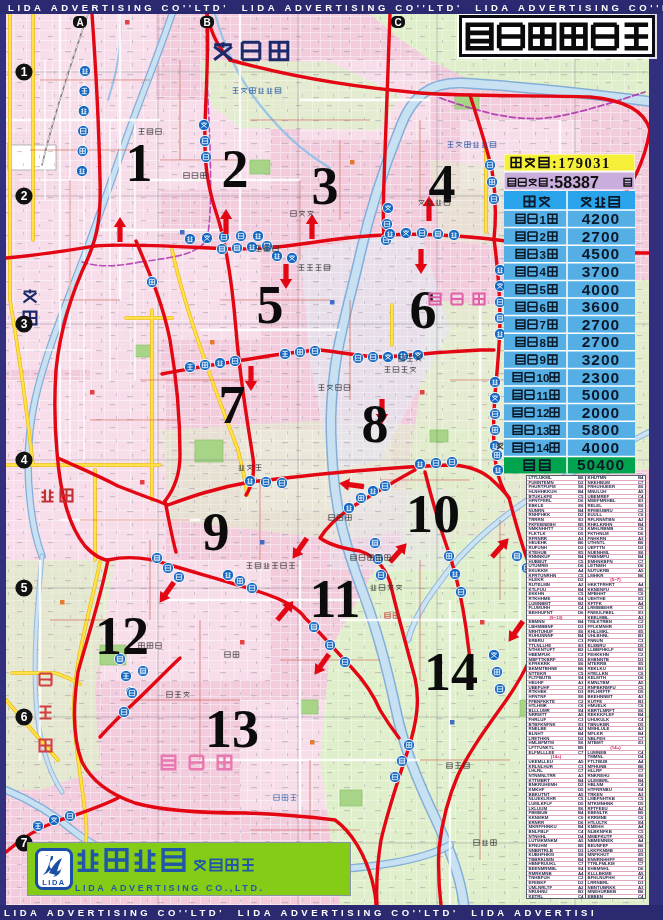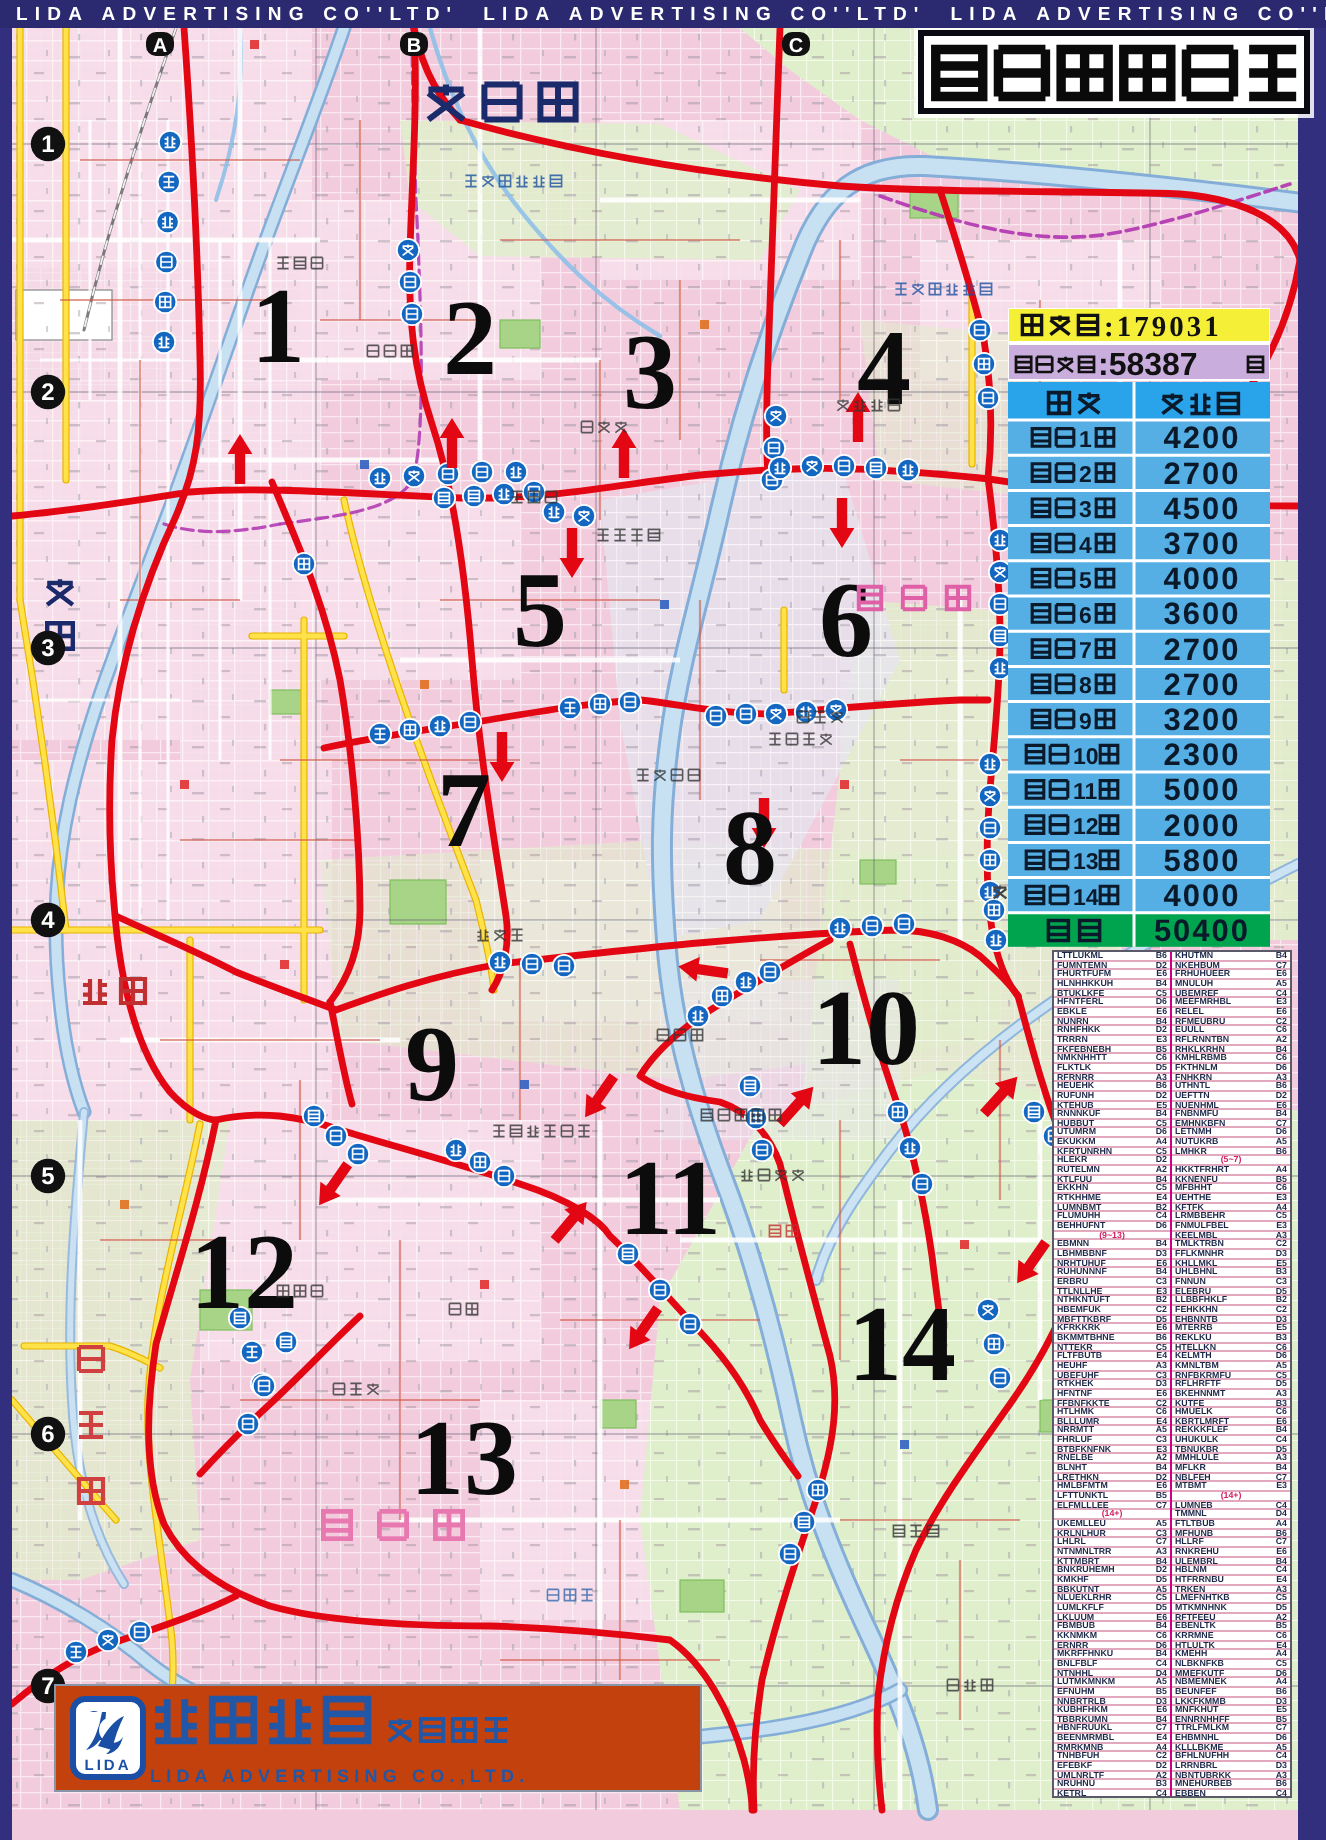--- a/index.html
+++ b/index.html
@@ -14,21 +14,21 @@
  display:flex;align-items:center;justify-content:center}
 #tbl{position:absolute;left:504px;top:154px;width:131px;height:320px;z-index:10}
 #idx{position:absolute;left:526px;top:475px;width:120px;height:424px;background:#fff;
  border:1px solid #5A5A6A;z-index:10;display:flex;overflow:hidden}
 .icol{width:60px;overflow:hidden}
 .icol:first-child{border-right:0.5px solid #C08}
 .ir{height:4.66px;line-height:4.8px;font-size:4.4px;font-weight:bold;color:#1B2747;white-space:nowrap;
  display:flex;justify-content:space-between;padding:0 1.5px;border-bottom:0.4px solid #E2A8BE}
 .ir .cd{color:#1B2747}
 .ir.red{color:#D02060;justify-content:center}
-#logo{position:absolute;left:27px;top:842px;width:324px;height:54px;background:#c2410c;
+#logo{position:absolute;left:27px;top:842px;width:324px;height:54px;background:#84cc16;
  border:1px solid #8895A8;z-index:20;display:flex;align-items:center}
 #mark{width:38px;height:42px;margin-left:7px}
 </style></head>
 <body>
 <div id="page">
 <svg width="663" height="920" viewBox="0 0 663 920" style="position:absolute;left:0;top:0">
 <defs>
 <pattern id="pk" width="10" height="8" patternUnits="userSpaceOnUse">
  <rect width="10" height="8" fill="#F2CCDD"></rect>
  <path d="M0 0H10M0 0V8" stroke="#FAE9F1" stroke-width="1.3"></path>
@@ -635,20 +635,23 @@
 <rect x="391" y="16" width="14" height="12" rx="5" fill="#111"></rect>
 <text x="398" y="26" font-family="Liberation Sans,sans-serif" font-size="10" font-weight="bold" fill="#fff" text-anchor="middle">C</text>
 <rect x="548" y="16" width="14" height="12" rx="5" fill="#111"></rect>
 <text x="555" y="26" font-family="Liberation Sans,sans-serif" font-size="10" font-weight="bold" fill="#fff" text-anchor="middle">D</text>
 <rect x="0" y="0" width="6" height="920" fill="#32307E"></rect>
 <rect x="649" y="0" width="14" height="920" fill="#32307E"></rect>
 </svg>
 <div class="bar" id="topbar">
       <span style="margin-left:8px">LIDA&nbsp;ADVERTISING&nbsp;CO''LTD'&nbsp;&nbsp;LIDA&nbsp;ADVERTISING&nbsp;CO''LTD'&nbsp;&nbsp;LIDA&nbsp;ADVERTISING&nbsp;CO''LTD'</span>
     </div>
+<div class="bar" id="botbar">
+      <span style="margin-left:4px">LIDA&nbsp;ADVERTISING&nbsp;CO''LTD'&nbsp;&nbsp;LIDA&nbsp;ADVERTISING&nbsp;CO''LTD'&nbsp;&nbsp;LIDA&nbsp;ADVERTISI</span>
+    </div>
 <div id="title">
       <svg width="194" height="35" viewBox="0 0 194 35">
 <path d="M6.0,5.5H30.0V29.5H6.0Z M6.0,13.9H30.0 M6.0,22.3H30.0" fill="none" stroke="#0A0A0A" stroke-width="4.80" stroke-linecap="butt" opacity="1.0"></path>
 <path d="M38.0,5.5H62.0 M38.0,17.5H62.0 M38.0,29.5H62.0 M38.0,5.5V29.5 M62.0,5.5V29.5" fill="none" stroke="#0A0A0A" stroke-width="4.80" stroke-linecap="butt" opacity="1.0"></path>
 <path d="M70.0,5.5H94.0V29.5H70.0Z M70.0,17.5H94.0 M82.0,5.5V29.5" fill="none" stroke="#0A0A0A" stroke-width="4.80" stroke-linecap="butt" opacity="1.0"></path>
 <path d="M102.0,5.5H126.0V29.5H102.0Z M102.0,17.5H126.0 M114.0,5.5V29.5" fill="none" stroke="#0A0A0A" stroke-width="4.80" stroke-linecap="butt" opacity="1.0"></path>
 <path d="M134.0,5.5H158.0 M134.0,17.5H158.0 M134.0,29.5H158.0 M134.0,5.5V29.5 M158.0,5.5V29.5" fill="none" stroke="#0A0A0A" stroke-width="4.80" stroke-linecap="butt" opacity="1.0"></path>
 <path d="M166.0,5.5H190.0 M166.0,17.5H190.0 M166.0,29.5H190.0 M178.0,5.5V29.5" fill="none" stroke="#0A0A0A" stroke-width="4.80" stroke-linecap="butt" opacity="1.0"></path>
 </svg>
     </div>

